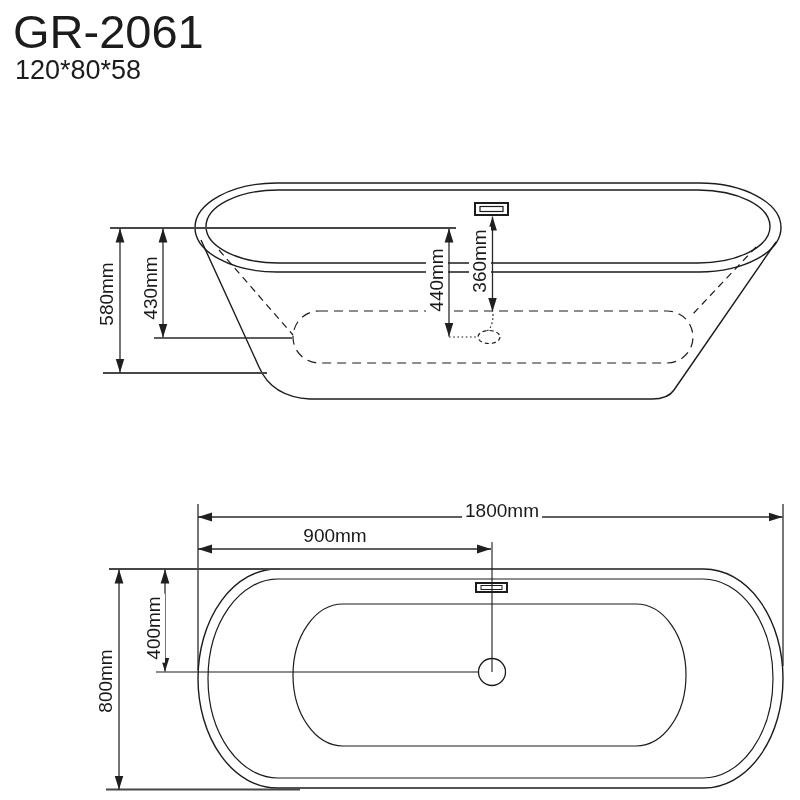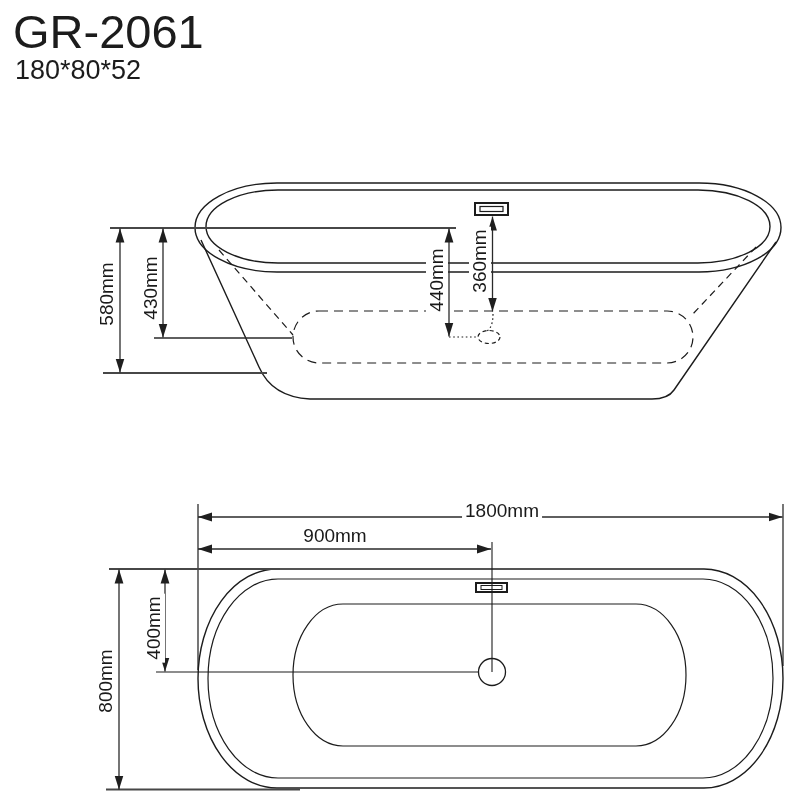--- a/index.html
+++ b/index.html
@@ -78,21 +78,21 @@
       <g stroke="#2a2a2a" stroke-width="1.3">
         <line x1="198" y1="517" x2="782.5" y2="517" marker-start="url(#arr)" marker-end="url(#arr)"></line>
         <line x1="198" y1="549" x2="491" y2="549" marker-start="url(#arr)" marker-end="url(#arr)"></line>
         <line x1="119" y1="569.5" x2="119" y2="789.5" marker-start="url(#arr)" marker-end="url(#arr)"></line>
         <line x1="165" y1="569.5" x2="165" y2="671.5" marker-start="url(#arr)" marker-end="url(#arr)"></line>
       </g>
     </g>
   </svg>
 
   <div class="title">GR-2061</div>
-  <div class="subtitle">180*80*52</div>
+  <div class="subtitle">120*80*58</div>
 
   <div class="dimlabel vert" style="left:107px;top:294px;">580mm</div>
   <div class="dimlabel vert" style="left:151px;top:288px;">430mm</div>
   <div class="dimlabel vert" style="left:437px;top:280px;">440mm</div>
   <div class="dimlabel vert" style="left:480px;top:261px;">360mm</div>
 
   <div class="dimlabel" style="left:502px;top:511px;">1800mm</div>
   <div class="dimlabel" style="left:335px;top:536px;">900mm</div>
   <div class="dimlabel vert" style="left:106px;top:681px;">800mm</div>
   <div class="dimlabel vert" style="left:154px;top:628px;">400mm</div>

